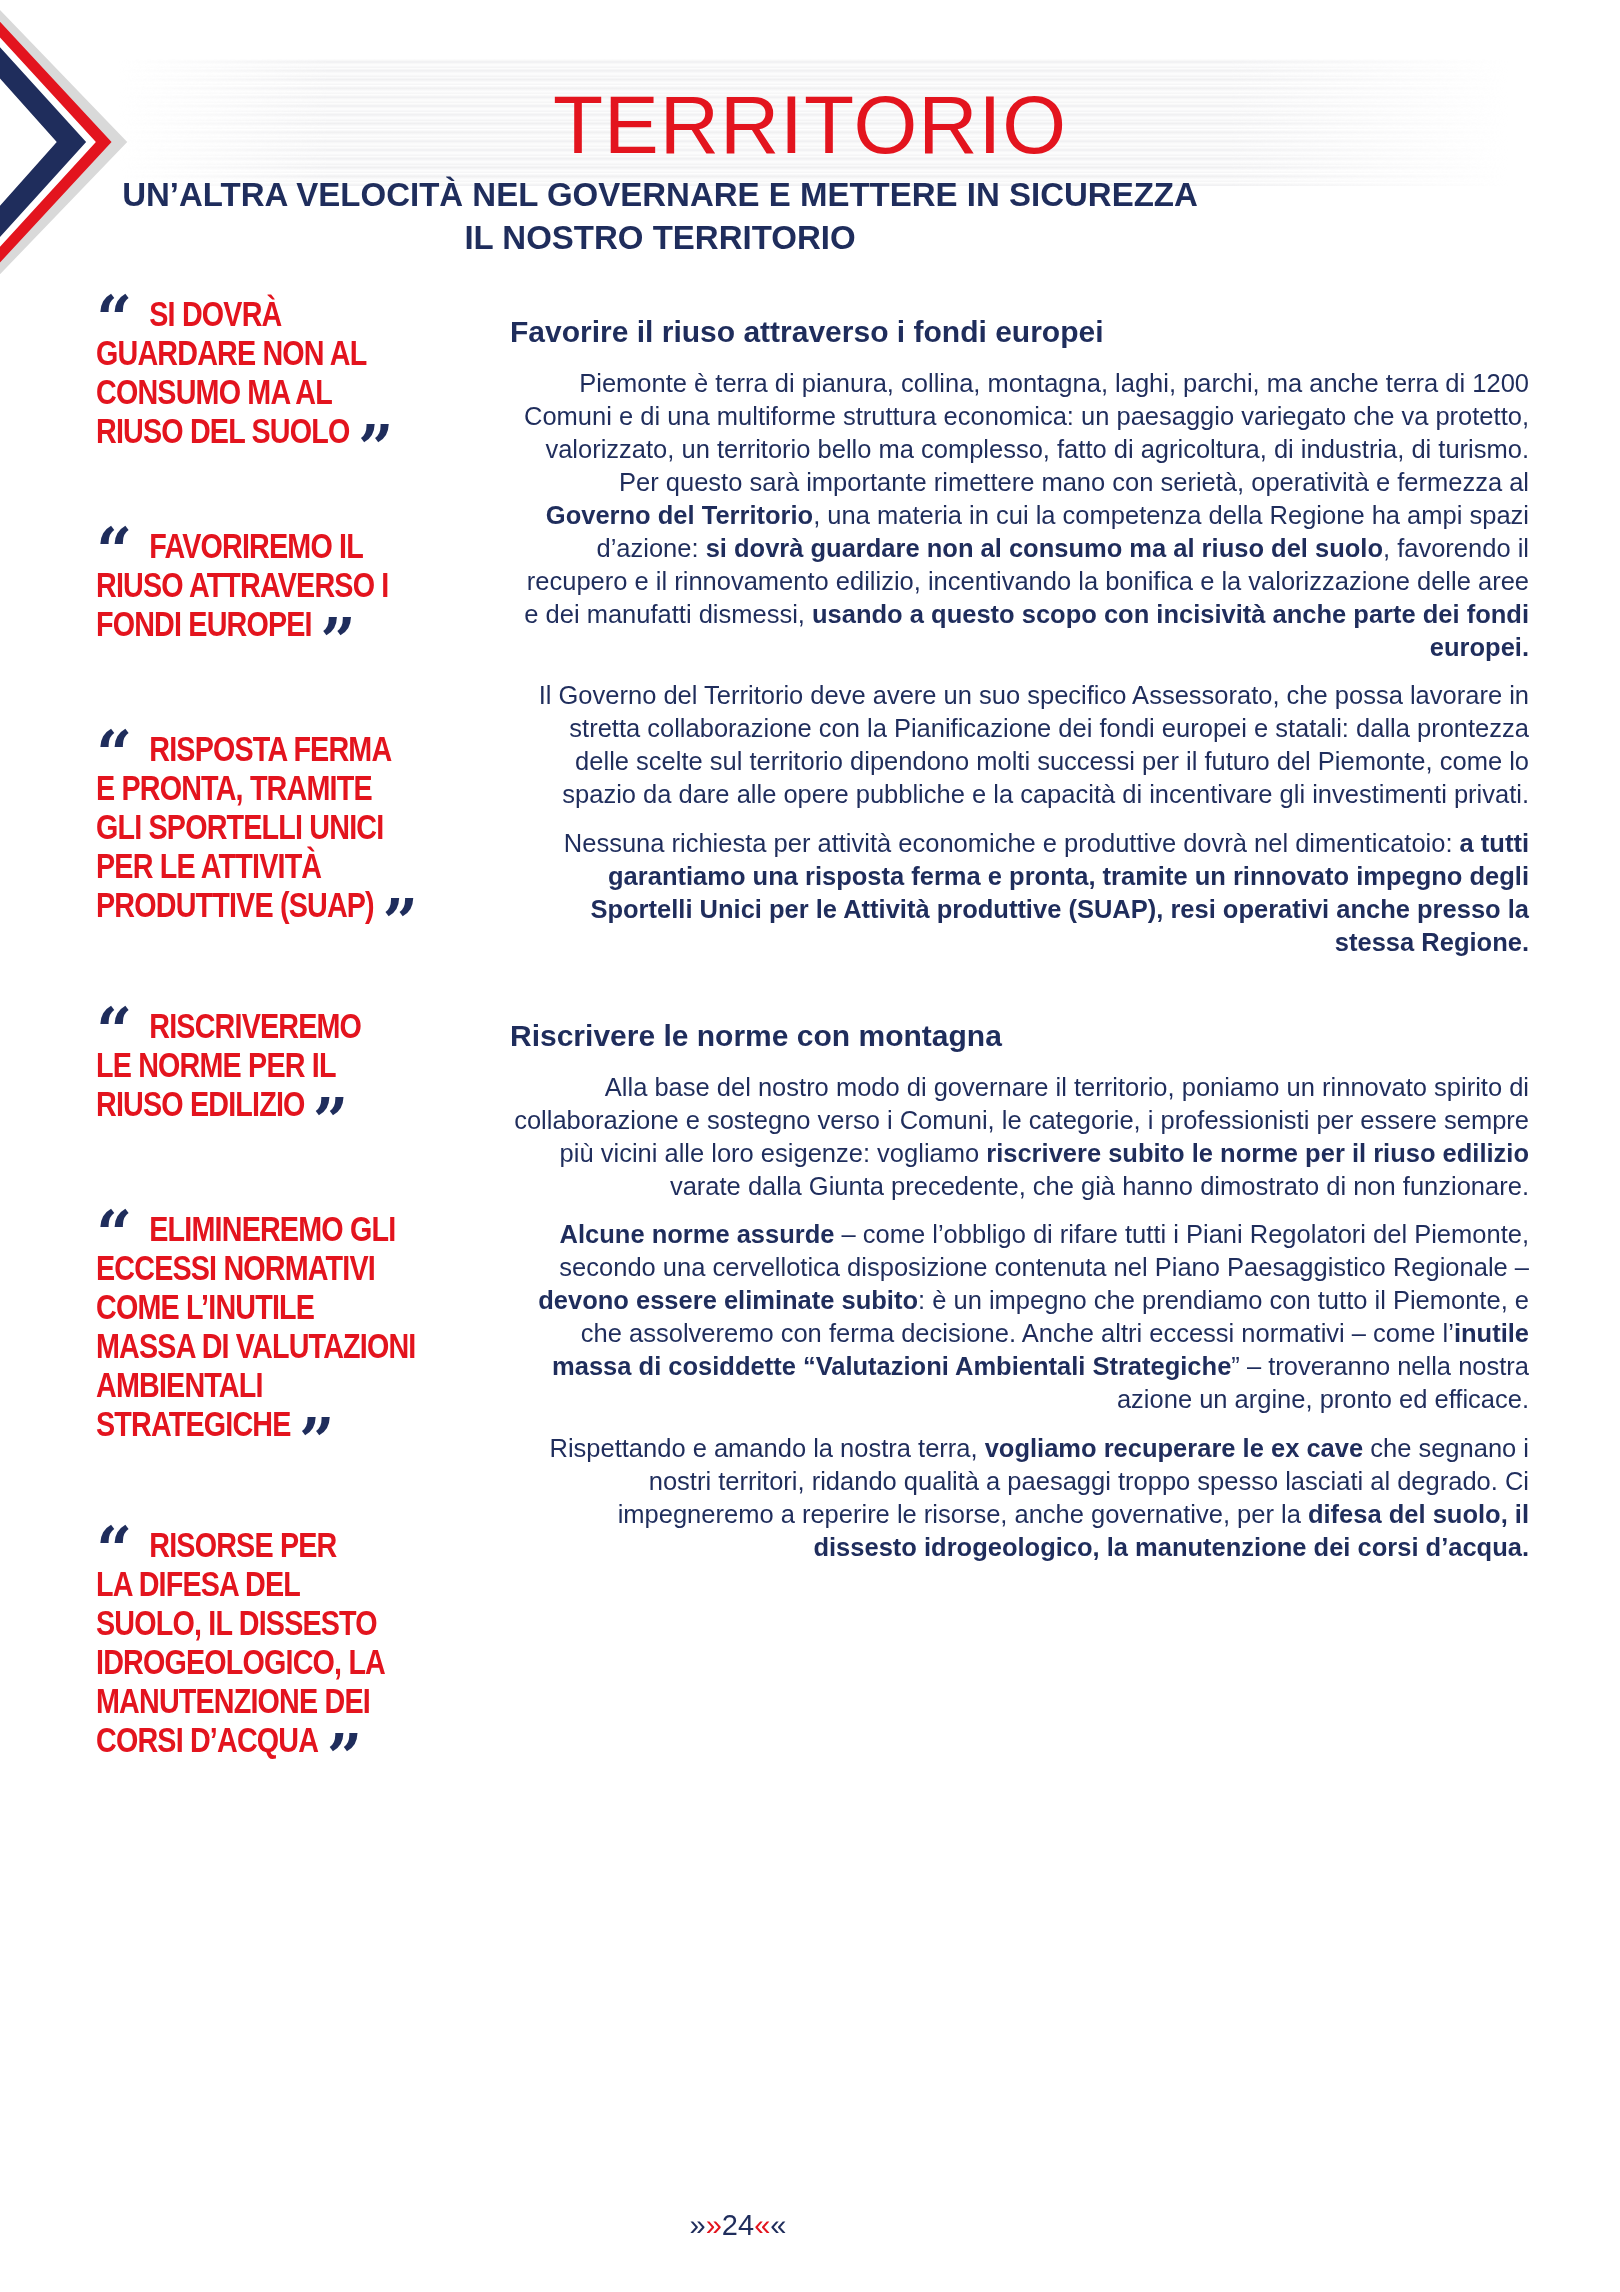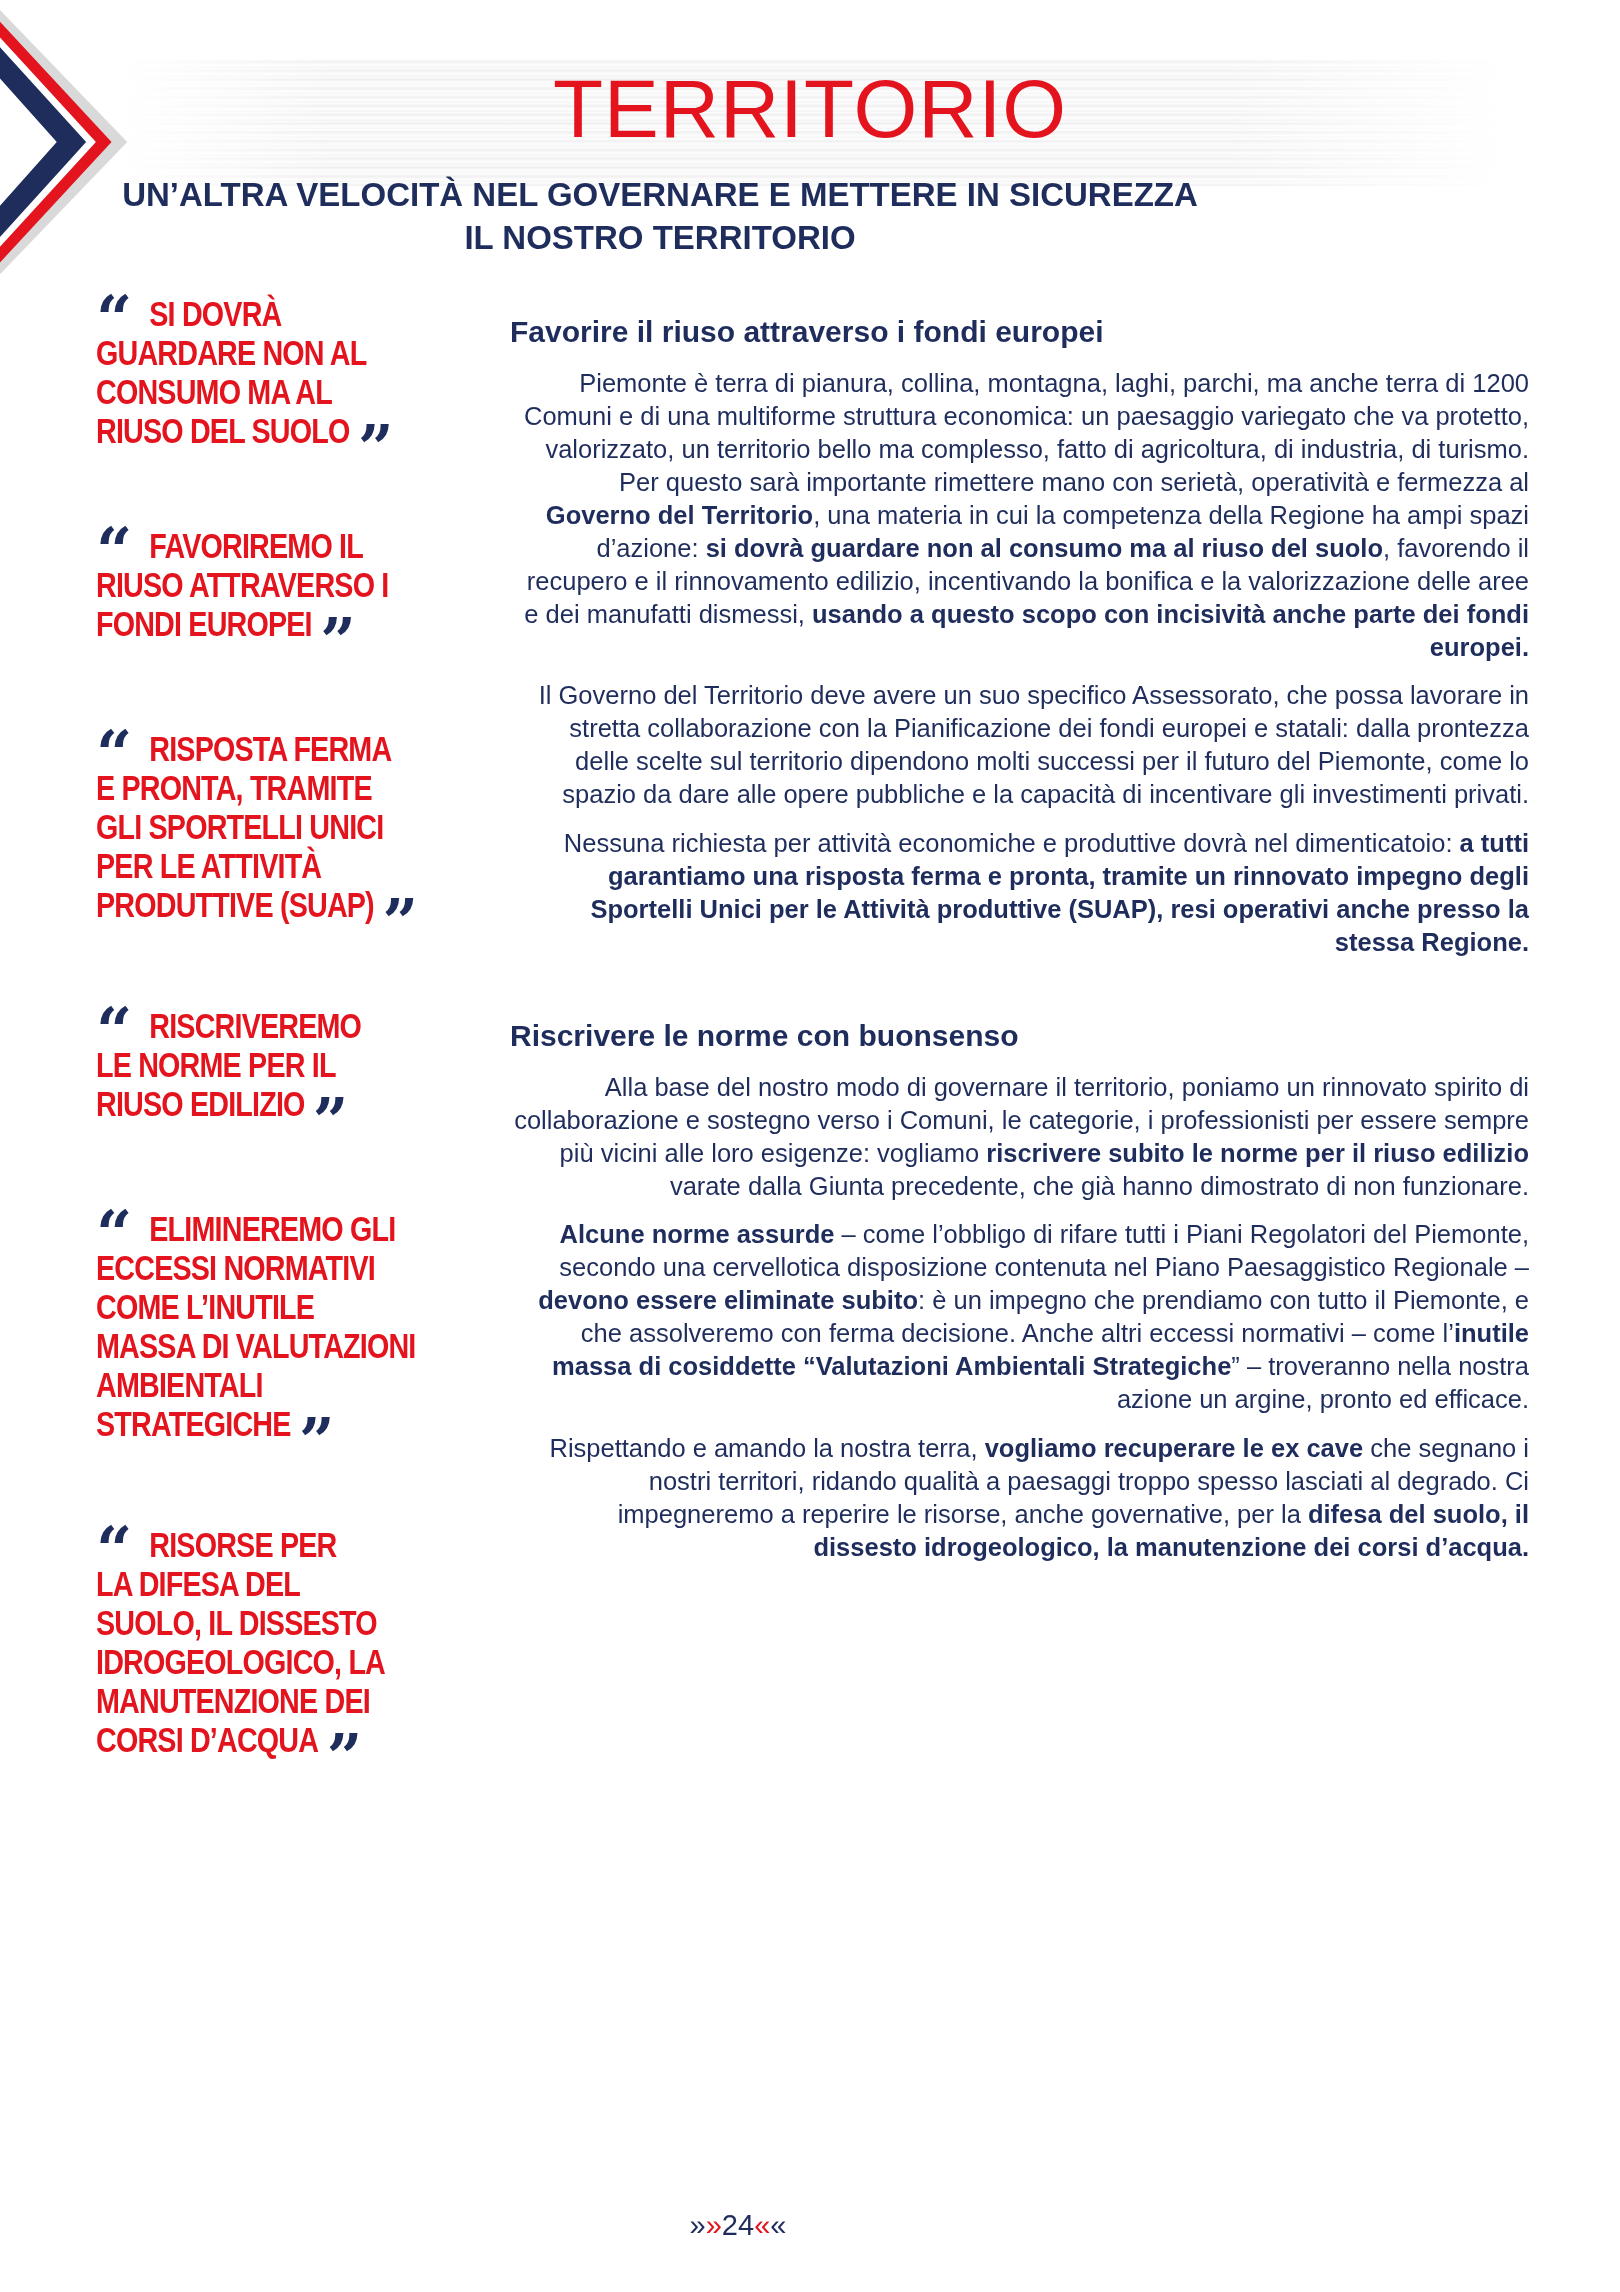--- a/index.html
+++ b/index.html
@@ -2,21 +2,21 @@
 <html><head>
 <meta charset="utf-8">
 <style>
   html, body { margin:0; padding:0; background:#ffffff; }
   body { width:1620px; height:2293px; position:relative; overflow:hidden; font-family:"Liberation Sans", sans-serif; }
   .chev { position:absolute; left:0; top:0; width:137px; height:294px; }
   .streak { position:absolute; left:118px; top:59px; width:1392px; height:127px;
     background: repeating-linear-gradient(180deg, rgba(225,225,228,0.0) 0px, rgba(225,225,228,0.9) 2.9px, rgba(245,245,246,0.3) 5.9px, rgba(230,230,232,0.8) 8.8px);
     -webkit-mask-image: linear-gradient(90deg, transparent 0%, #000 15%, #000 80%, transparent 100%);
     mask-image: linear-gradient(90deg, transparent 0%, #000 15%, #000 80%, transparent 100%); opacity:0.55; }
-  .title { position:absolute; left:0; width:1620px; top:68px; text-align:center; color:#e3141e; font-size:82px; font-weight:400; letter-spacing:1px; line-height:1; }
+  .title { position:absolute; left:0; width:1620px; top:84px; text-align:center; color:#e3141e; font-size:82px; font-weight:400; letter-spacing:1px; line-height:1; }
   .subtitle { position:absolute; left:0; width:1320px; top:173px; text-align:center; color:#1f2d5c; font-size:33px; font-weight:700; line-height:43px; }
   .quotes { position:absolute; left:96px; top:294px; width:392px; }
   .quote { position:relative; margin-bottom:0; }
   .quote .text { color:#e3141e; font-family:"Liberation Sans", sans-serif; font-weight:700; font-size:35px; line-height:39px; letter-spacing:-1px; transform:scaleX(0.82); transform-origin:left top; width:470px; }
   .quote .openq, .quote .closeq { color:#1f2d5c; font-family:"DejaVu Serif", serif; font-weight:700; font-size:63px; line-height:1; position:absolute; }
   .quote .openq { left:0; top:-5.9px; }
   .quote .indent { display:inline-block; width:65px; }
   .main { position:absolute; left:510px; top:312px; width:1019px; color:#1f2d5c; }
   .main h2 { font-size:30px; font-weight:700; margin:0 0 15.7px 0; line-height:39px; }
   .main p { font-size:25.5px; line-height:33px; margin:0 0 15.7px 0;text-align:right; }
@@ -101,21 +101,21 @@
   </div>
 
 <div class="main" id="main">
     <div>
       <h2>Favorire il riuso attraverso i fondi europei</h2>
       <p><span>Piemonte è terra di pianura, collina, montagna, laghi, parchi, ma anche terra di 1200 Comuni e di una multiforme struttura economica: un paesaggio variegato che va protetto, valorizzato, un territorio bello ma complesso, fatto di agricoltura, di industria, di turismo. Per questo sarà importante rimettere mano con serietà, operatività e fermezza al </span><b>Governo del Territorio</b><span>, una materia in cui la competenza della Regione ha ampi spazi d’azione: </span><b>si dovrà guardare non al consumo ma al riuso del suolo</b><span>, favorendo il recupero e il rinnovamento edilizio, incentivando la bonifica e la valorizzazione delle aree e dei manufatti dismessi, </span><b>usando a questo scopo con incisività anche parte dei fondi europei.</b></p>
       <p><span>Il Governo del Territorio deve avere un suo specifico Assessorato, che possa lavorare in stretta collaborazione con la Pianificazione dei fondi europei e statali: dalla prontezza delle scelte sul territorio dipendono molti successi per il futuro del Piemonte, come lo spazio da dare alle opere pubbliche e la capacità di incentivare gli investimenti privati.</span></p>
       <p><span>Nessuna richiesta per attività economiche e produttive dovrà nel dimenticatoio: </span><b>a tutti garantiamo una risposta ferma e pronta, tramite un rinnovato impegno degli Sportelli Unici per le Attività produttive (SUAP), resi operativi anche presso la stessa Regione.</b></p>
     </div>
     <div style="margin-top: 57px;">
-      <h2>Riscrivere le norme con buonsenso</h2>
+      <h2>Riscrivere le norme con montagna</h2>
       <p><span>Alla base del nostro modo di governare il territorio, poniamo un rinnovato spirito di collaborazione e sostegno verso i Comuni, le categorie, i professionisti per essere sempre più vicini alle loro esigenze: vogliamo </span><b>riscrivere subito le norme per il riuso edilizio</b><span> varate dalla Giunta precedente, che già hanno dimostrato di non funzionare.</span></p>
       <p><b>Alcune norme assurde</b><span> – come l’obbligo di rifare tutti i Piani Regolatori del Piemonte, secondo una cervellotica disposizione contenuta nel Piano Paesaggistico Regionale – </span><b>devono essere eliminate subito</b><span>: è un impegno che prendiamo con tutto il Piemonte, e che assolveremo con ferma decisione. Anche altri eccessi normativi – come l’</span><b>inutile massa di cosiddette “Valutazioni Ambientali Strategiche</b><span>” – troveranno nella nostra azione un argine, pronto ed efficace.</span></p>
       <p><span>Rispettando e amando la nostra terra, </span><b>vogliamo recuperare le ex cave</b><span> che segnano i nostri territori, ridando qualità a paesaggi troppo spesso lasciati al degrado. Ci impegneremo a reperire le risorse, anche governative, per la </span><b>difesa del suolo, il dissesto idrogeologico, la manutenzione dei corsi d’acqua.</b></p>
     </div>
   </div>
 
 <div class="footer">
   <span>»</span><span class="r">»</span><span>24</span><span class="r">«</span><span>«</span>
 </div>
 

